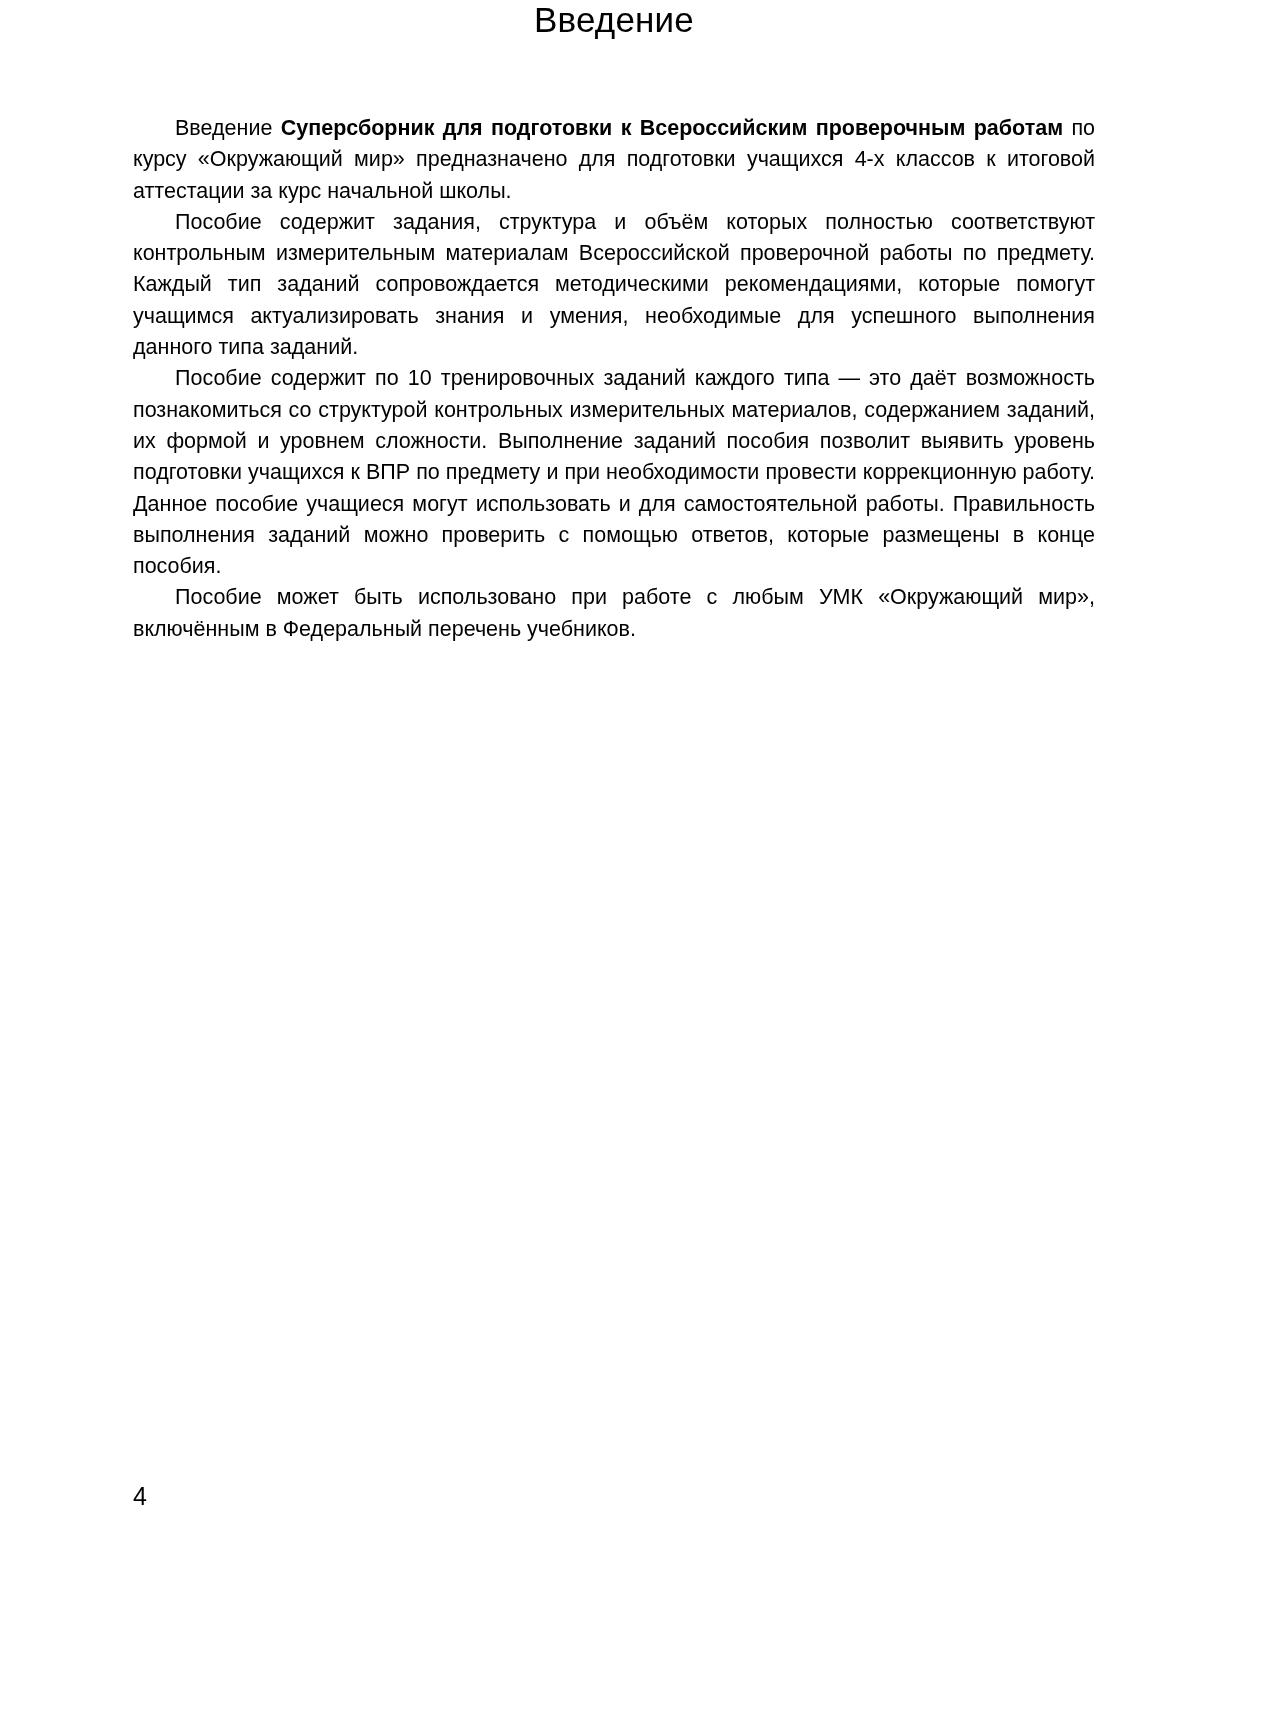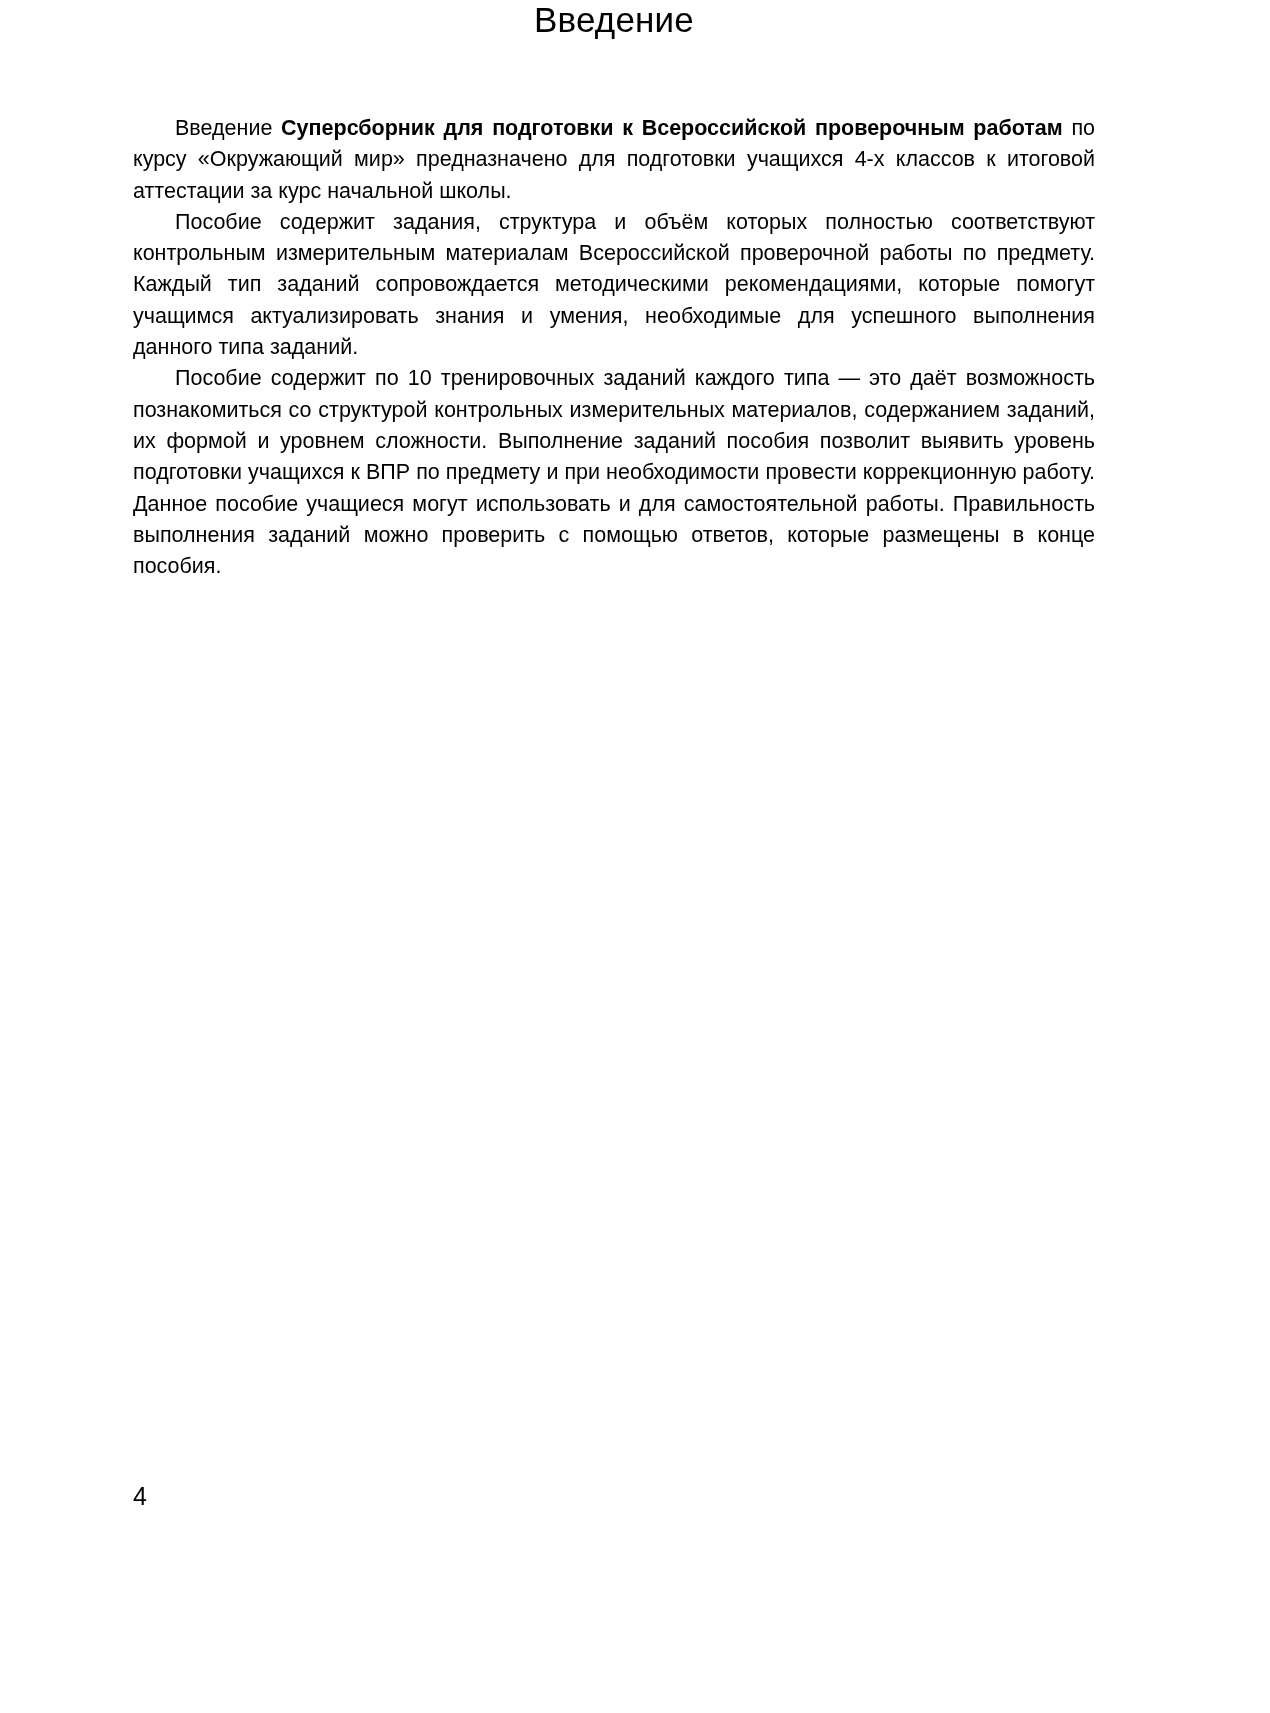--- a/index.html
+++ b/index.html
@@ -58,22 +58,23 @@
 </head>
 <body>
 
 <div class="page">
 
   <div class="content">
 
     <h1 class="page-title">Введение</h1>
 
     <div class="body-copy">
-      <p><span>Введение </span><b>Суперсборник для подготовки к Всероссийской проверочным работам</b><span> по курсу «Окружающий мир» предназначено для подготовки учащихся 4-х классов к итоговой аттестации за курс начальной школы.</span></p>
+      <p><span>Введение </span><b>Суперсборник для подготовки к Всероссийским проверочным работам</b><span> по курсу «Окружающий мир» предназначено для подготовки учащихся 4-х классов к итоговой аттестации за курс начальной школы.</span></p>
       <p><span>Пособие содержит задания, структура и объём которых полностью соответствуют контрольным измерительным материалам Всероссийской проверочной работы по предмету. Каждый тип заданий сопровождается методическими рекомендациями, которые помогут учащимся актуализировать знания и умения, необходимые для успешного выполнения данного типа заданий.</span></p>
       <p><span>Пособие содержит по 10 тренировочных заданий каждого типа — это даёт возможность познакомиться со структурой контрольных измерительных материалов, содержанием заданий, их формой и уровнем сложности. Выполнение заданий пособия позволит выявить уровень подготовки учащихся к ВПР по предмету и при необходимости провести коррекционную работу. Данное пособие учащиеся могут использовать и для самостоятельной работы. Правильность выполнения заданий можно проверить с помощью ответов, которые размещены в конце пособия.</span></p>
+      <p><span>Пособие может быть использовано при работе с любым УМК «Окружающий мир», включённым в Федеральный перечень учебников.</span></p>
     </div>
 
   </div>
 
   <div class="page-number">4</div>
 
 </div>
 
 </body></html>

